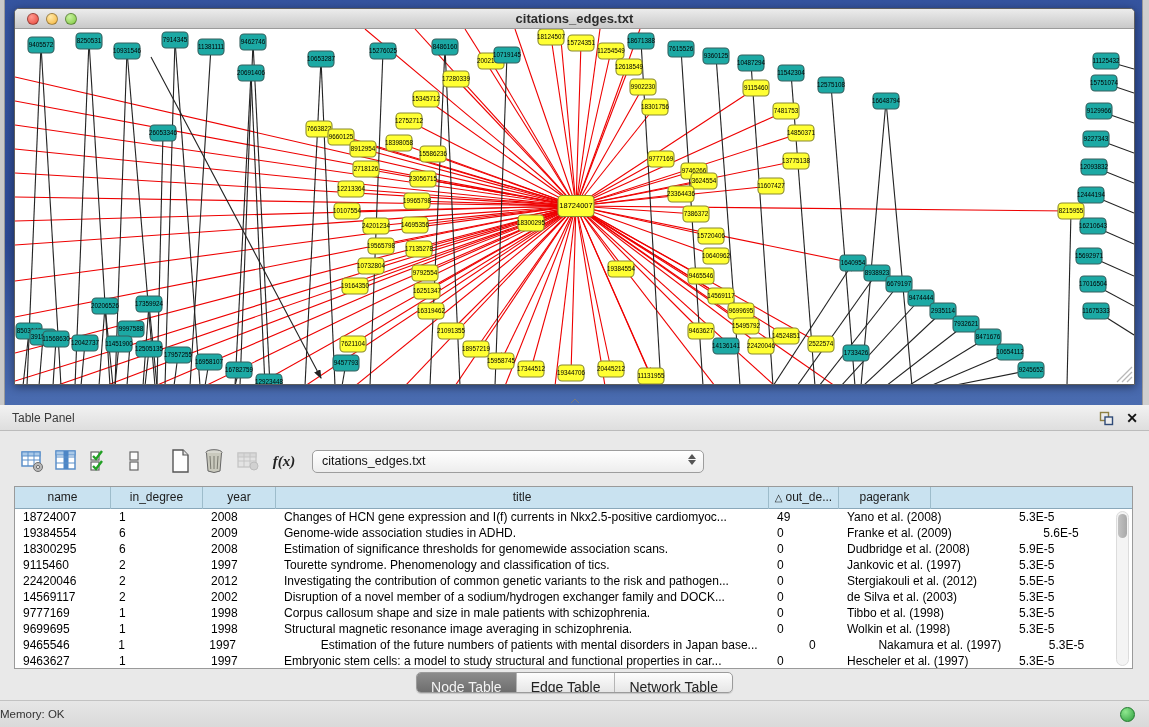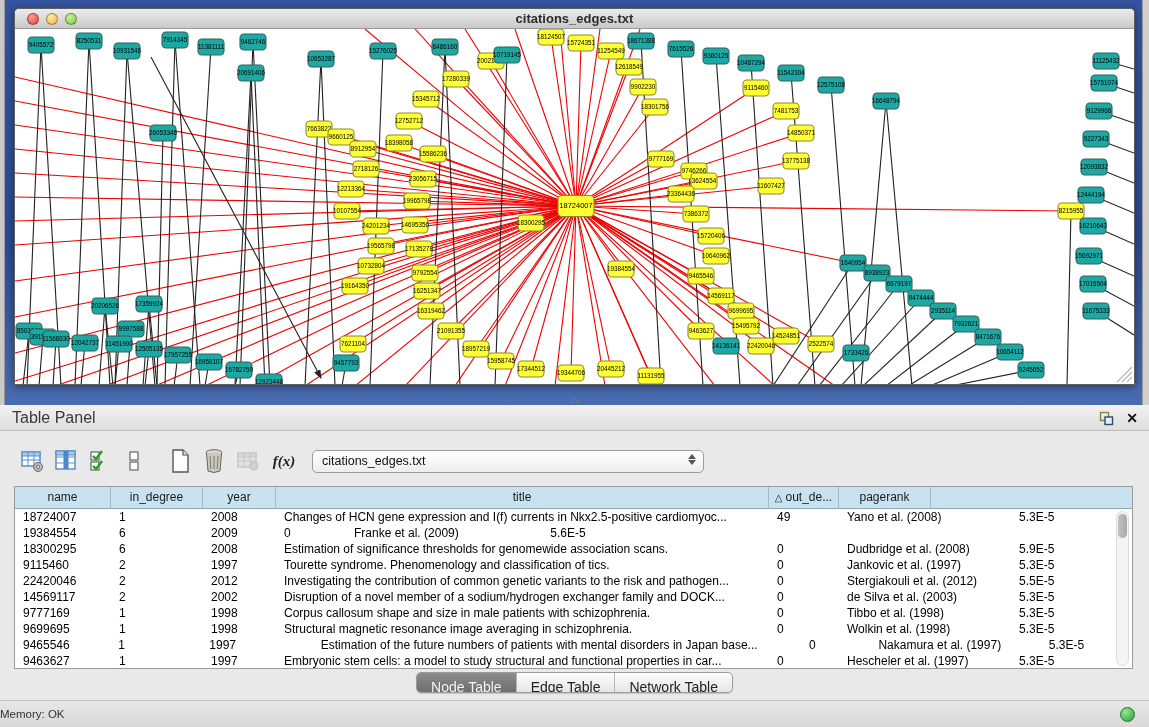--- a/index.html
+++ b/index.html
@@ -28,21 +28,21 @@
   .gcanvas { position:relative; width:1119px; height:355px; background:#fff; overflow:hidden; }
   .grip { position:absolute; right:1px; bottom:1px; width:20px; height:18px; opacity:.6; }
 
   
   .divider-handle { position:absolute; left:570px; top:398px; width:10px; height:6px; }
 
   
   .panel { position:absolute; left:0; top:405px; width:1149px; height:295px; background:#e9e9e9; }
   .panel-titlebar { position:relative; height:26px; background:linear-gradient(180deg,#f2f2f2,#dedede);
                     border-bottom:1px solid #bcbcbc; display:flex; align-items:center; }
-  .panel-title { margin-left:12px; font-size:16px; color:#3a3a3a; }
+  .panel-title { margin-left:12px; font-size:12px; color:#3a3a3a; }
   .panel-ctl { position:absolute; top:4px; width:18px; height:18px; cursor:default; display:flex; align-items:center; justify-content:center; }
   .float-ic { right:34px; }
   .close-ic { right:8px; font-size:14px; font-weight:bold; color:#111; }
 
   .toolbar { position:absolute; left:0; top:36px; height:40px; width:1149px; display:flex; align-items:center; }
   .tbtn { width:32px; height:30px; margin-left:2px; display:flex; align-items:center; justify-content:center; background:transparent; border:none; }
   .tbtn:first-child { margin-left:16px; }
   .fx { font-family:"Liberation Serif", serif; font-style:italic; font-weight:bold; font-size:15px; color:#222; width:36px; text-align:center; }
   .combo { position:relative; margin-left:10px; width:392px; height:23px; border:1px solid #9d9d9d; border-radius:5px;
            background:linear-gradient(180deg,#ffffff,#ededed); display:flex; align-items:center; font-size:12.5px; color:#111; }
@@ -827,20 +827,21 @@
             <div class="td" style="width: 73px;">2008</div>
             <div class="td" style="width: 493px;">Changes of HCN gene expression and I(f) currents in Nkx2.5-positive cardiomyoc...</div>
             <div class="td" style="width: 70px;">49</div>
             <div class="td" style="width: 172px;">Yano et al. (2008)</div>
             <div class="td" style="width: 92px;">5.3E-5</div>
           </div>
           <div class="trow">
             <div class="td" style="width: 96px;">19384554</div>
             <div class="td" style="width: 92px;">6</div>
             <div class="td" style="width: 73px;">2009</div>
+            <div class="td" style="width: 493px;">Genome-wide association studies in ADHD.</div>
             <div class="td" style="width: 70px;">0</div>
             <div class="td" style="width: 172px;">Franke et al. (2009)</div>
             <div class="td" style="width: 92px; text-align: center;">5.6E-5</div>
           </div>
           <div class="trow">
             <div class="td" style="width: 96px;">18300295</div>
             <div class="td" style="width: 92px;">6</div>
             <div class="td" style="width: 73px;">2008</div>
             <div class="td" style="width: 493px;">Estimation of significance thresholds for genomewide association scans.</div>
             <div class="td" style="width: 70px;">0</div>

